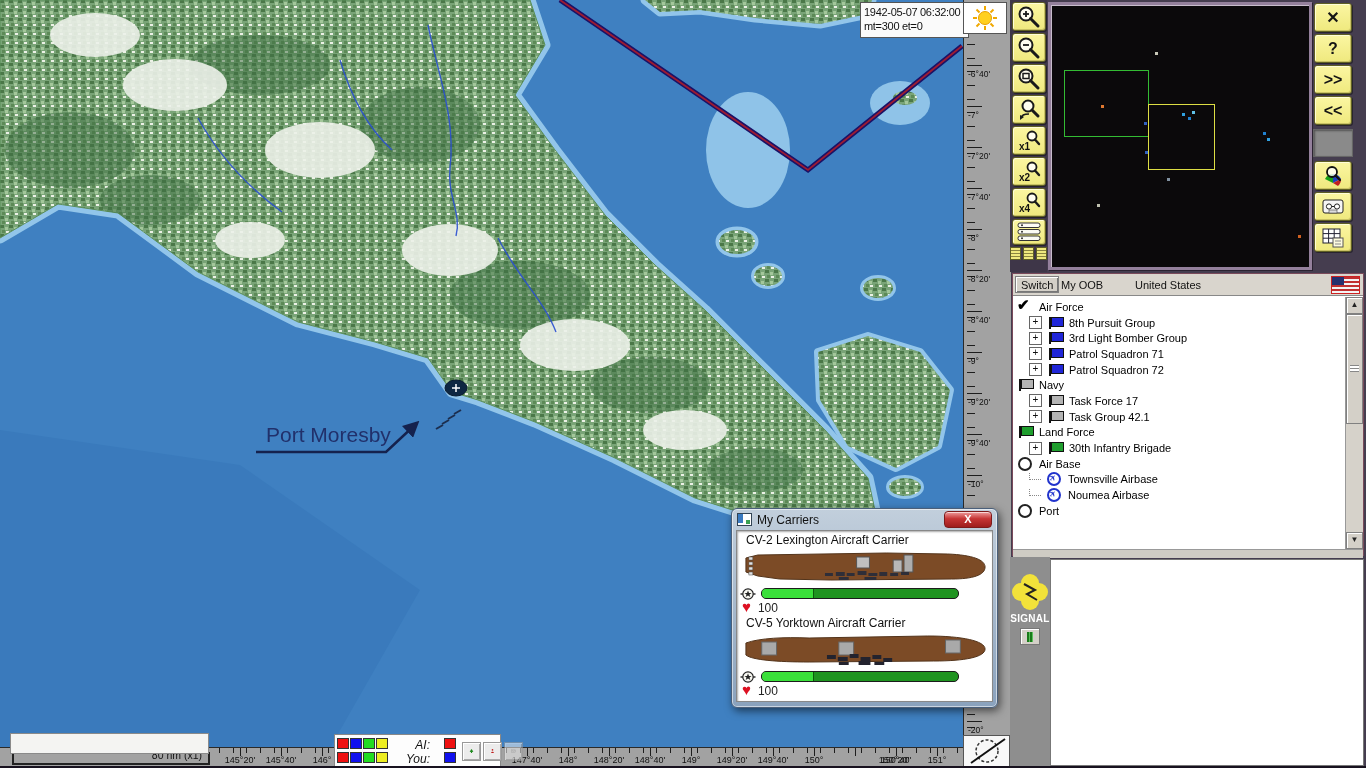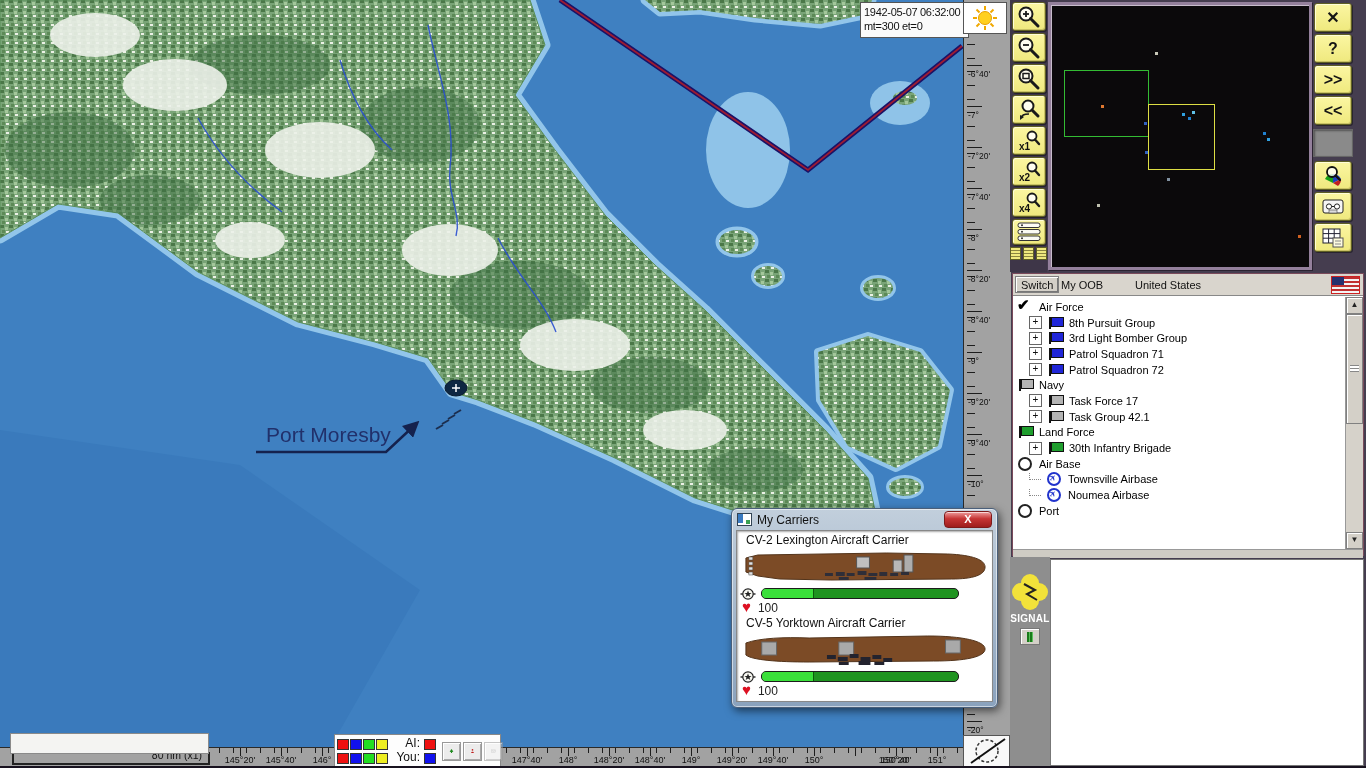--- a/index.html
+++ b/index.html
@@ -32,21 +32,21 @@
   .scalebar span{position:absolute;right:6px;top:-3px;font-size:10.5px;color:#111;background:transparent;white-space:nowrap;}
   .whitebox{position:absolute;left:10px;top:733px;width:197px;height:19px;background:#f4f4f2;
             border:1px solid #8a8a8a;z-index:25;}
   .compassbox{position:absolute;left:963px;top:735px;width:45px;height:30px;background:#f8f8f8;
               border:1px solid #555;z-index:26;display:flex;align-items:center;justify-content:center;}
   .bottombar{position:absolute;left:0;top:766px;width:1366px;height:2px;background:#18121f;z-index:50;}
   
   .legend{position:absolute;left:334px;top:734px;width:161px;height:30px;background:#fdfdfd;
           border:1px solid #888;z-index:27;display:flex;align-items:center;padding:1px 2px;gap:4px;}
   .lrows{display:flex;flex-direction:column;gap:2px;}
-  .lrow{display:flex;align-items:flex-end;gap:2px;height:12px;}
+  .lrow{display:flex;align-items:flex-start;gap:12px;height:12px;font-style:italic;}
   .pal{display:flex;gap:1px;}
   .palsq{width:12px;height:11px;border:1px solid #333;box-sizing:border-box;display:inline-block;}
   .llabel{font-size:12px;color:#111;width:30px;text-align:right;margin-right:2px;}
   .lval{width:12px;height:11px;border:1px solid #333;box-sizing:border-box;display:inline-block;}
   .lbtns{display:flex;gap:2px;margin-left:2px;}
   .lbtn{width:19px;height:19px;background:#ececec;border:1px solid #999;
         box-shadow:inset 1px 1px 0 #fff,inset -1px -1px 0 #aaa;display:flex;align-items:center;justify-content:center;}
   .lbtn.disabled{opacity:.55;}
   
   .ltools{position:absolute;left:1010px;top:0;width:37px;height:270px;background:#3e3648;z-index:4;padding-top:2px;}

